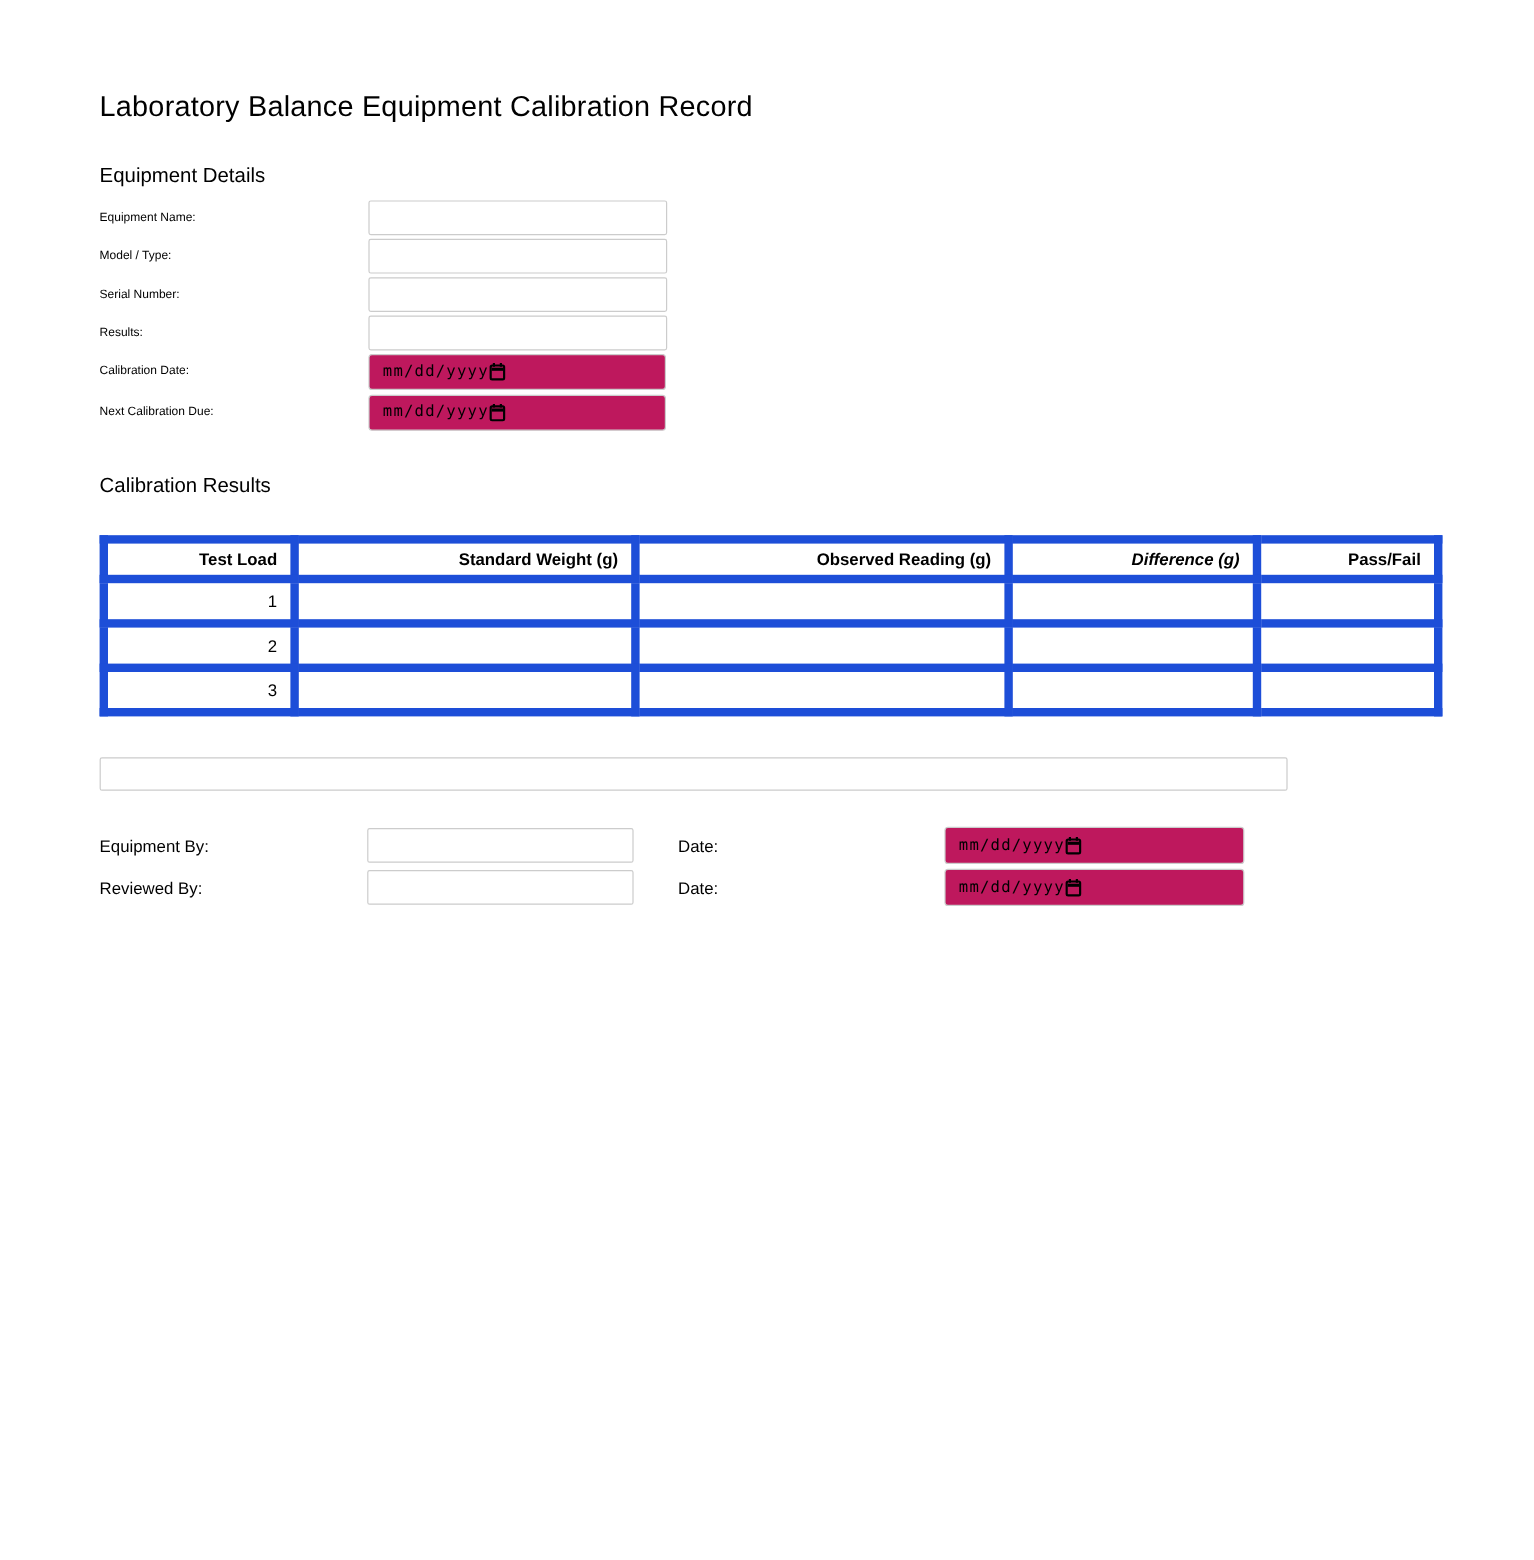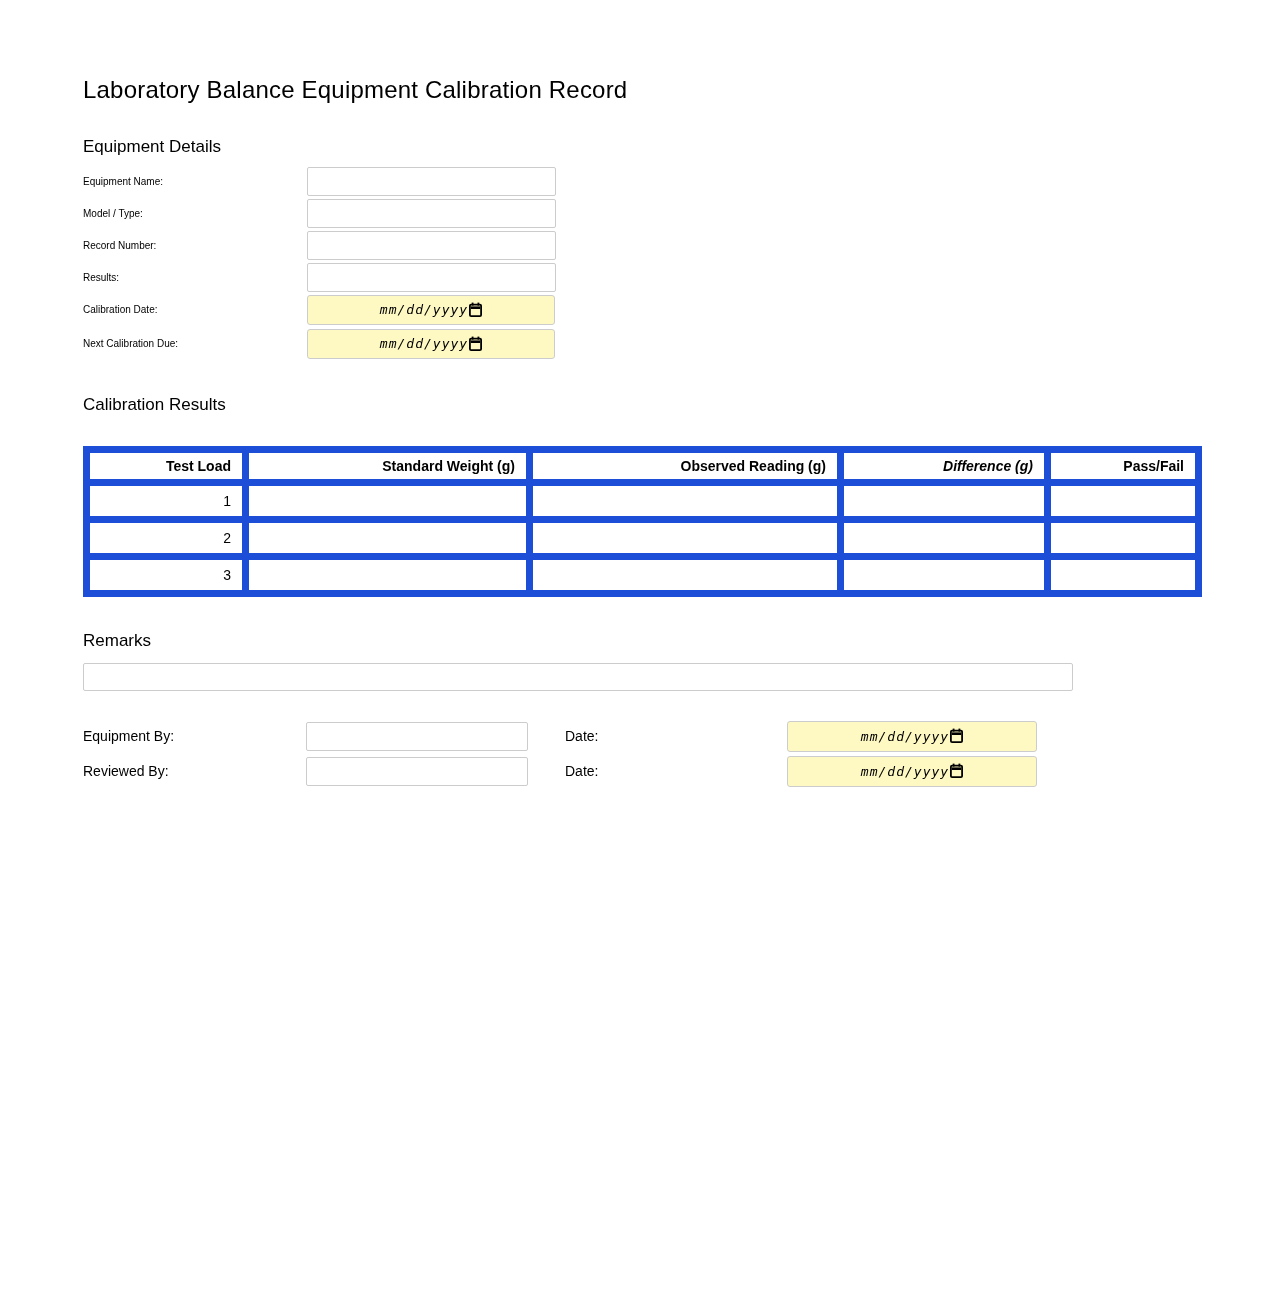--- a/index.html
+++ b/index.html
@@ -35,25 +35,24 @@
     padding: 0 8px;
     font-family: "Liberation Sans", "DejaVu Sans", sans-serif;
     font-size: 14px;
     outline: none;
     background: #fff;
   }
   .form-row.date-row { margin-bottom: 4px; }
   .date-input {
     width: 248px; height: 30px;
     border: 1px solid #ccc; border-radius: 3px;
-    background: #fef9c3;
-    display: flex; align-items: center; justify-content: center;
+    background: #be185d;
+    display: flex; align-items: center; justify-content: flex-start;
     padding: 0 10px 0 11px;
     cursor: default;
-    font-style: italic;
   }
   .date-text {
     font-family: "DejaVu Sans Mono", "Liberation Mono", monospace;
     font-size: 13px;
     letter-spacing: 1px;
     color: #000;
     white-space: nowrap;
   }
   .cal-icon { display: inline-flex; flex: none; }
 
@@ -120,21 +119,21 @@
       <span class="field-label">Equipment Name:</span>
       <input type="text" class="text-input" value="" style="">
     </div>
 
     <div class="form-row">
       <span class="field-label">Model / Type:</span>
       <input type="text" class="text-input" value="" style="">
     </div>
 
     <div class="form-row">
-      <span class="field-label">Record Number:</span>
+      <span class="field-label">Serial Number:</span>
       <input type="text" class="text-input" value="" style="">
     </div>
 
     <div class="form-row">
       <span class="field-label">Results:</span>
       <input type="text" class="text-input" value="" style="">
     </div>
 
     <div class="form-row date-row">
       <span class="field-label">Calibration Date:</span>
@@ -199,21 +198,20 @@
           <td></td>
           <td></td>
           <td></td>
           <td></td>
         </tr>
       </tbody>
     </table>
   </section>
 
   <section class="remarks-section">
-    <h2 class="section-heading">Remarks</h2>
     <input type="text" class="remarks-input" value="" style="">
   </section>
 
   <section class="signatures-section">
     <div class="sig-row">
       <span class="name-label">Equipment By:</span>
       <input type="text" class="sig-input" value="" style="">
       <span class="date-label">Date:</span>
       <div class="date-input sig-date">
         <span class="date-text">mm/dd/yyyy</span>

